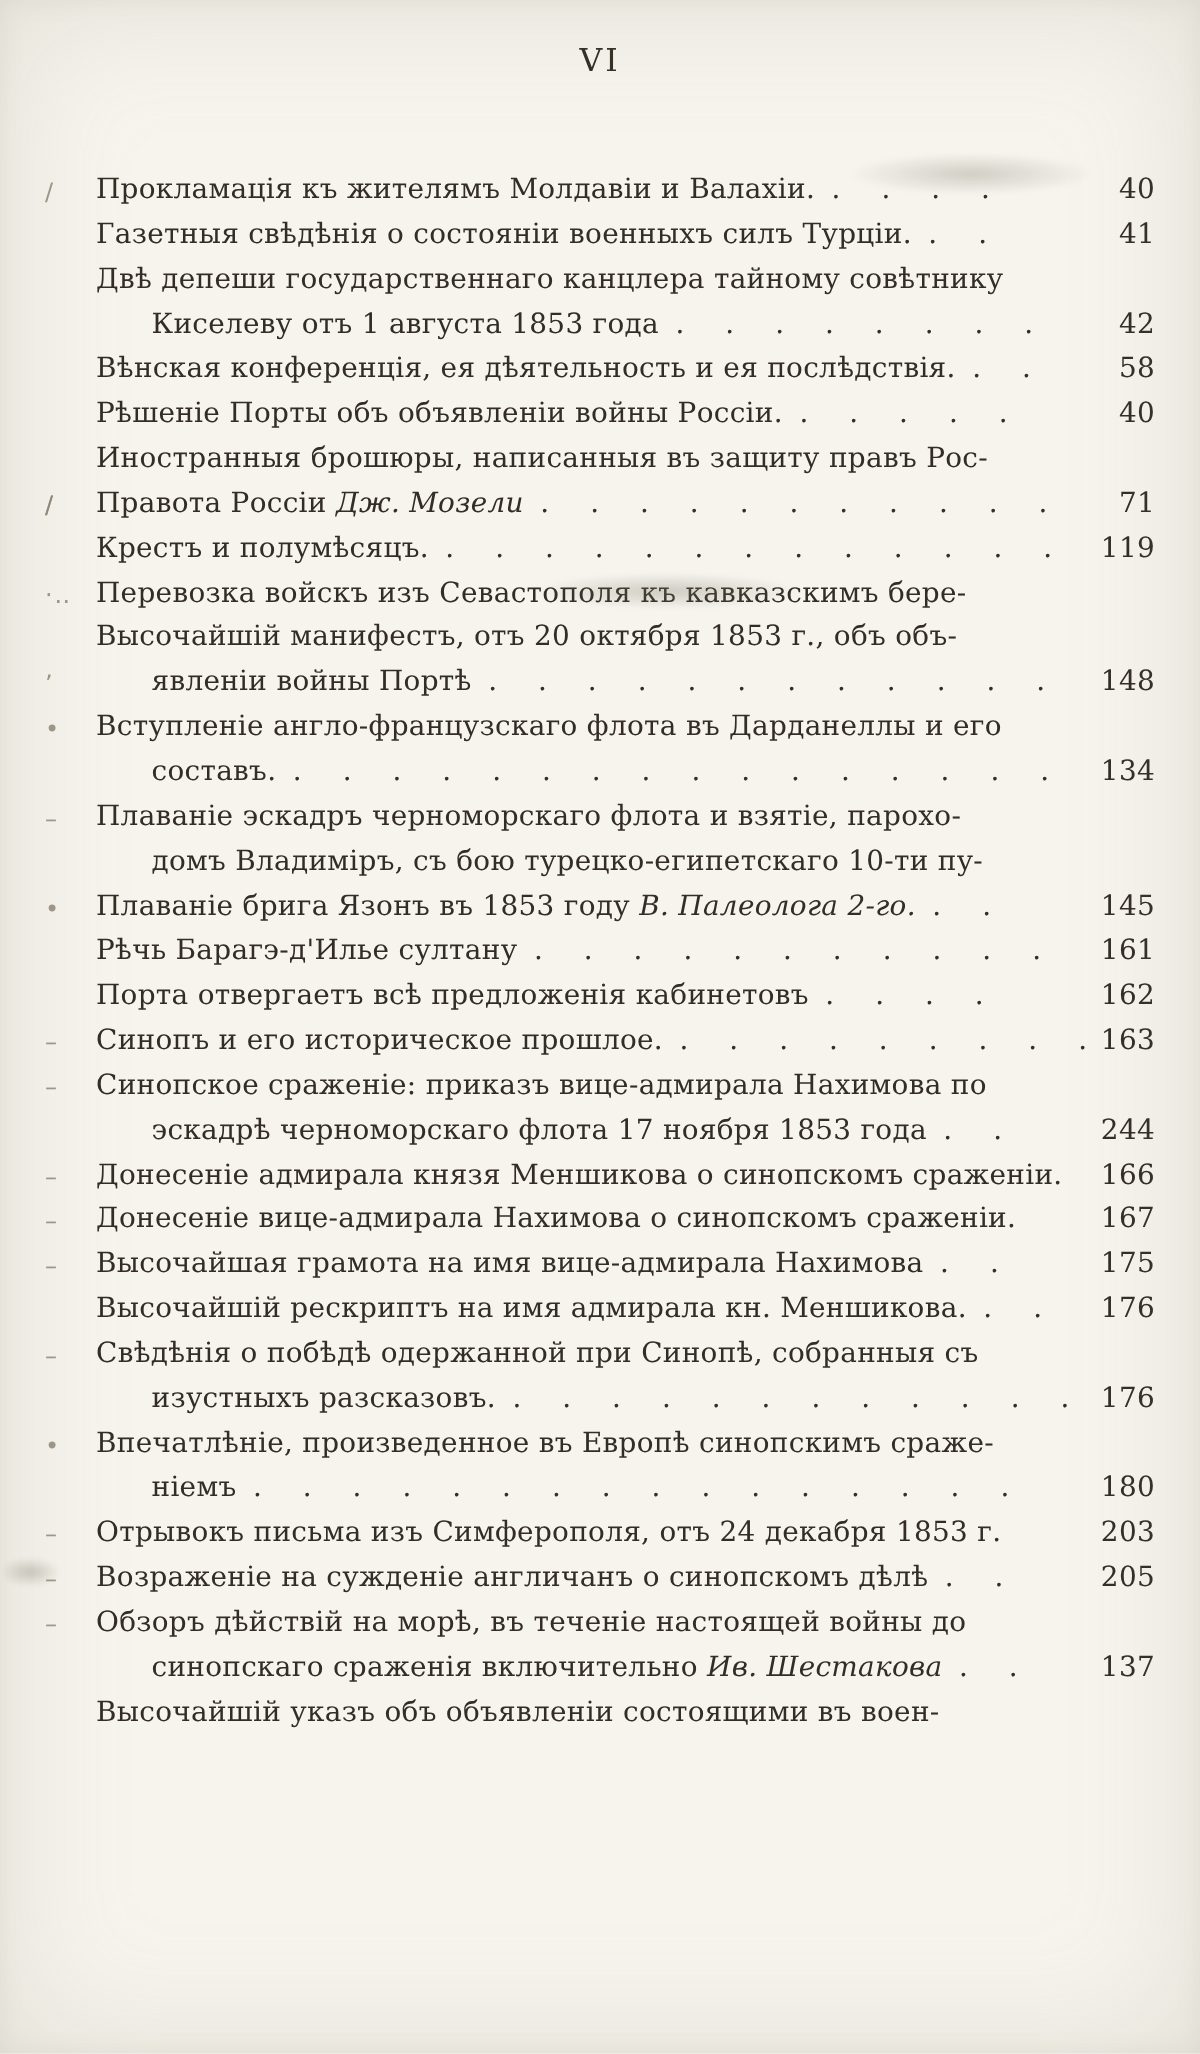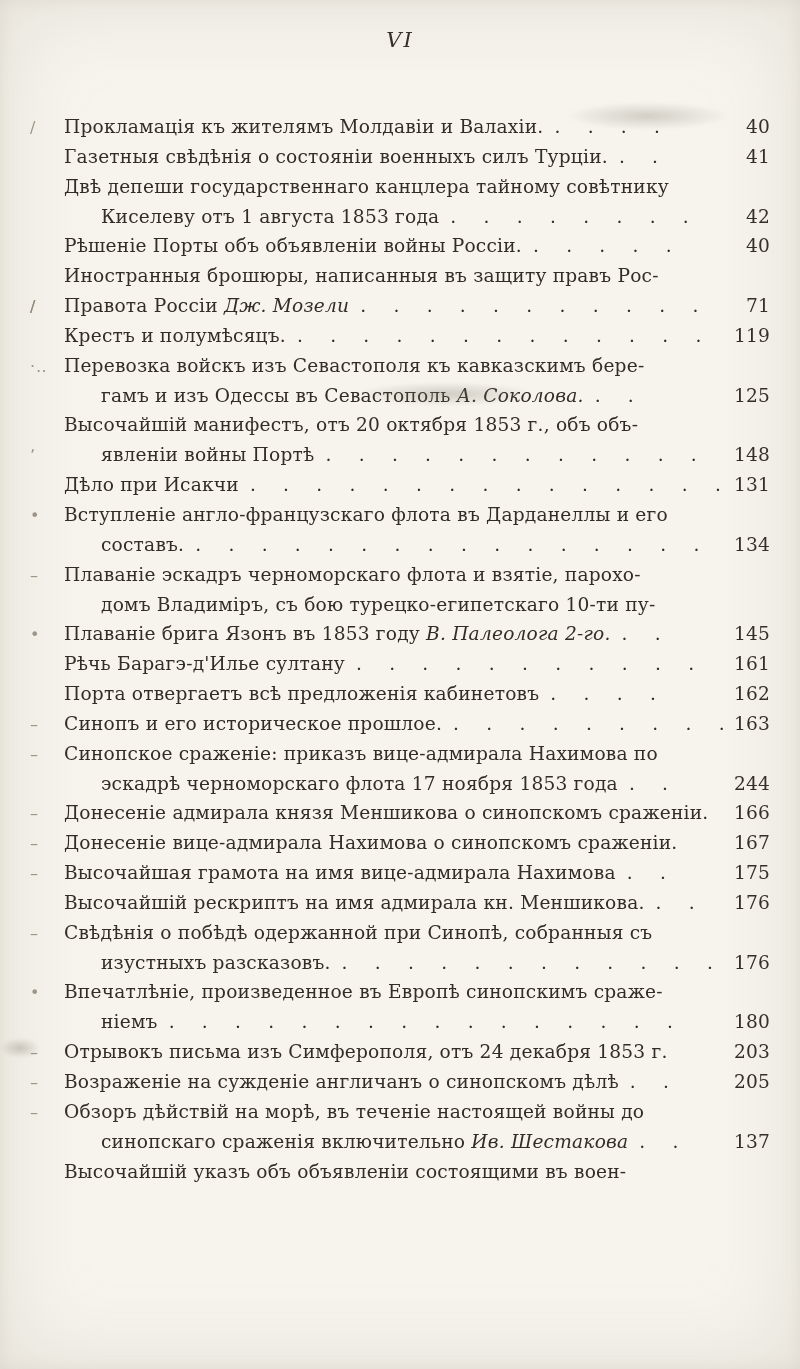--- a/index.html
+++ b/index.html
@@ -16,21 +16,20 @@
     position: absolute; inset: 0;
     box-shadow: inset 0 0 90px rgba(150,140,118,.20), inset 0 0 16px rgba(150,140,118,.12);
     pointer-events: none;
   }
   .header {
     padding-top: 26px;
     text-align: center;
     font-size: 21px;
     letter-spacing: 2px;
     line-height: 28px;
-    font-style: italic;
   }
   .toc {
     position: relative;
     margin: 58px 30px 0 64px;
     font-size: 18.6px;
     letter-spacing: .2px;
   }
   .line {
     position: relative;
     line-height: 29.85px;
@@ -81,42 +80,41 @@
       <div class="line ind0"><span class="mark">/</span><span class="txt"><span>Прокламація къ жителямъ Молдавіи и Валахіи.</span></span><span class="leader">. . . .</span><span class="pg">40</span></div>
     </div>
     <div class="entry">
       <div class="line ind0"><span class="txt"><span>Газетныя свѣдѣнія о состояніи военныхъ силъ Турціи.</span></span><span class="leader">. .</span><span class="pg">41</span></div>
     </div>
     <div class="entry">
       <div class="line ind0"><span class="txt"><span>Двѣ депеши государственнаго канцлера тайному совѣтнику</span></span></div>
       <div class="line ind1"><span class="txt"><span>Киселеву отъ 1 августа 1853 года</span></span><span class="leader">. . . . . . . .</span><span class="pg">42</span></div>
     </div>
     <div class="entry">
+      <div class="line ind0"><span class="txt"><span>Вѣнская конференція, ея дѣятельность и ея послѣдствія.</span></span><span class="leader">. .</span><span class="pg">58</span></div>
+    </div>
+    <div class="entry">
       <div class="line ind0"><span class="txt"><span>Рѣшеніе Порты объ объявленіи войны Россіи.</span></span><span class="leader">. . . . .</span><span class="pg">40</span></div>
     </div>
     <div class="entry">
       <div class="line ind0"><span class="txt"><span>Иностранныя брошюры, написанныя въ защиту правъ Рос-</span></span></div>
       <div class="line ind1"><span class="mark">/</span></div>
     </div>
     <div class="entry">
       <div class="line ind0"><span class="mark">/</span><span class="txt"><span>Правота Россіи </span><i>Дж. Мозели</i></span><span class="leader">. . . . . . . . . . .</span><span class="pg">71</span></div>
     </div>
     <div class="entry">
       <div class="line ind0"><span class="txt"><span>Крестъ и полумѣсяцъ.</span></span><span class="leader">. . . . . . . . . . . . .</span><span class="pg">119</span></div>
     </div>
     <div class="entry">
       <div class="line ind0"><span class="mark">·‥</span><span class="txt"><span>Перевозка войскъ изъ Севастополя къ кавказскимъ бере-</span></span></div>
-      <div class="line ind1"><span class="txt"><span>гамъ и изъ Одессы въ Севастополь </span><i>А. Соколова.</i></span><span class="leader">. .</span><span class="pg">125</span></div>
     </div>
     <div class="entry">
       <div class="line ind0"><span class="txt"><span>Высочайшій манифестъ, отъ 20 октября 1853 г., объ объ-</span></span></div>
       <div class="line ind1"><span class="mark">ʼ</span><span class="txt"><span>явленіи войны Портѣ</span></span><span class="leader">. . . . . . . . . . . .</span><span class="pg">148</span></div>
-    </div>
-    <div class="entry">
-      <div class="line ind0"><span class="txt"><span>Дѣло при Исакчи</span></span><span class="leader">. . . . . . . . . . . . . . .</span><span class="pg">131</span></div>
     </div>
     <div class="entry">
       <div class="line ind0"><span class="mark">•</span><span class="txt"><span>Вступленіе англо-французскаго флота въ Дарданеллы и его</span></span></div>
       <div class="line ind1"><span class="txt"><span>составъ.</span></span><span class="leader">. . . . . . . . . . . . . . . .</span><span class="pg">134</span></div>
     </div>
     <div class="entry">
       <div class="line ind0"><span class="mark">–</span><span class="txt"><span>Плаваніе эскадръ черноморскаго флота и взятіе, парохо-</span></span></div>
       <div class="line ind1"><span class="txt"><span>домъ Владиміръ, съ бою турецко-египетскаго 10-ти пу-</span></span></div>
     </div>
     <div class="entry">

